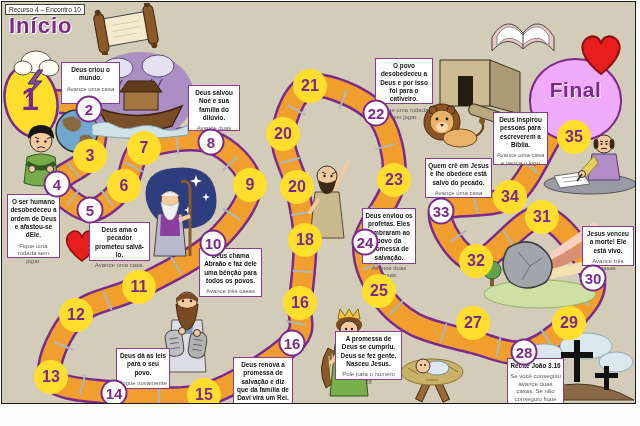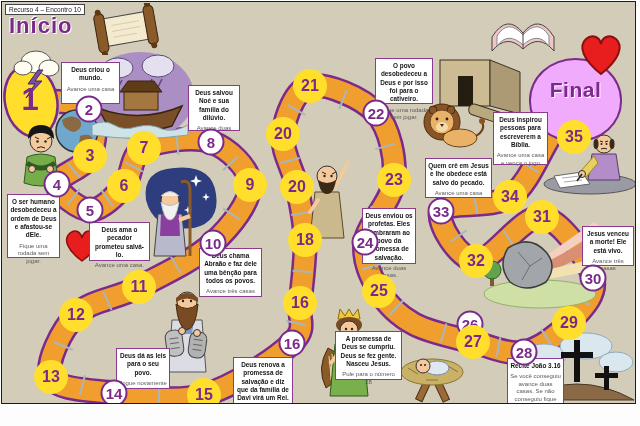--- a/index.html
+++ b/index.html
@@ -378,21 +378,21 @@
         <div class="space yellow" style="left: 298px; top: 301px;">16</div>
         <div class="space yellow" style="left: 303px; top: 238px;">18</div>
         <div class="space yellow" style="left: 295px; top: 185px;">20</div>
         <div class="space yellow" style="left: 281px; top: 132px;">20</div>
         <div class="space yellow" style="left: 308px; top: 84px;">21</div>
         <div class="space white" style="left: 374px; top: 111px;">22</div>
         <div class="space yellow" style="left: 392px; top: 178px;">23</div>
         <div class="space white" style="left: 363px; top: 240px;">24</div>
         <div class="space yellow" style="left: 377px; top: 289px;">25</div>
         <div class="space white" style="left: 424px; top: 322px; margin-left: 44px;">26</div>
-        <div class="space yellow" style="left: 471px; top: 340px;">27</div>
+        <div class="space yellow" style="left: 471px; top: 321px;">27</div>
         <div class="space white" style="left: 522px; top: 350px;">28</div>
         <div class="space yellow" style="left: 567px; top: 321px;">29</div>
         <div class="space white" style="left: 591px; top: 276px;">30</div>
         <div class="space yellow" style="left: 540px; top: 215px;">31</div>
         <div class="space yellow" style="left: 474px; top: 259px;">32</div>
         <div class="space white" style="left: 439px; top: 209px;">33</div>
         <div class="space yellow" style="left: 508px; top: 195px;">34</div>
         <div class="space yellow" style="left: 572px; top: 135px;">35</div>
       </div>
 

